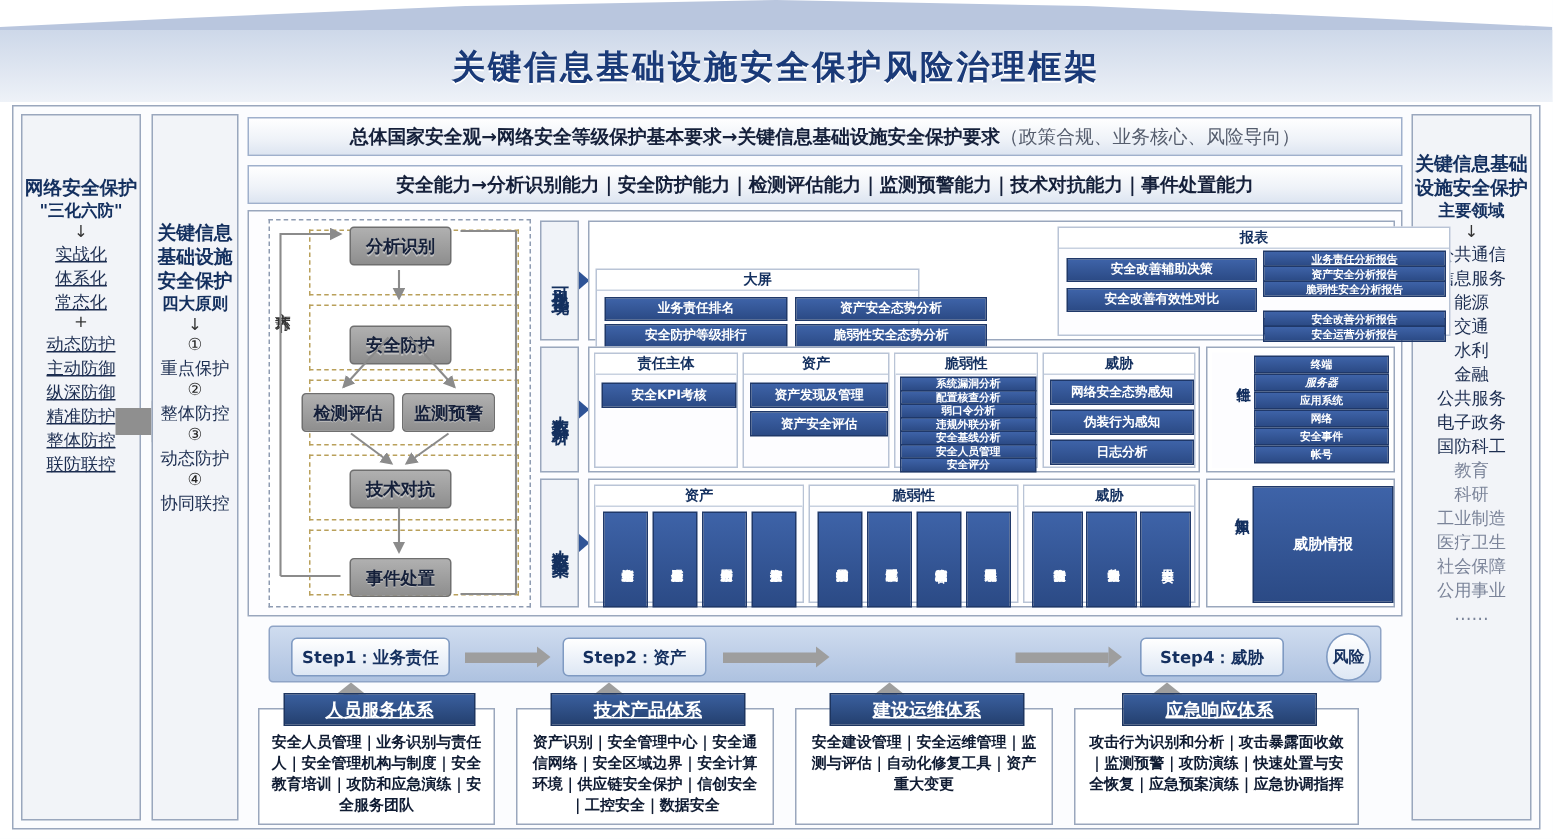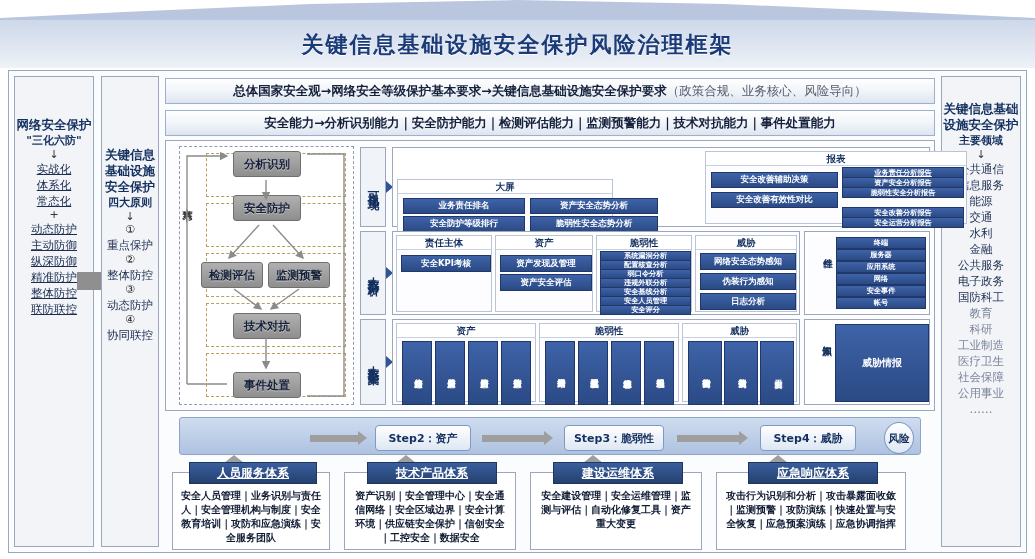--- a/index.html
+++ b/index.html
@@ -240,21 +240,21 @@
 <div class="flowbox">
   <div class="flow-lane" style="top:6px"></div>
   <div class="flow-lane" style="top:56px"></div>
   <div class="flow-lane" style="top:106px"></div>
   <div class="flow-lane" style="top:156px"></div>
   <div class="flow-lane" style="top:206px"></div>
 </div>
 <div class="vlabel">六大环节</div>
 
 <div class="fnode" style="left:233px;top:151px;width:66px;">分析识别</div>
-<div class="fnode" style="left:233px;top:195px;width:66px;">安全防护</div>
+<div class="fnode" style="left:233px;top:217px;width:66px;">安全防护</div>
 <div class="fnode" style="left:201px;top:262px;width:60px;">检测评估</div>
 <div class="fnode" style="left:268px;top:262px;width:60px;">监测预警</div>
 <div class="fnode" style="left:233px;top:313px;width:66px;">技术对抗</div>
 <div class="fnode" style="left:233px;top:372px;width:66px;">事件处置</div>
 
 <svg style="position:absolute;left:179px;top:146px;width:175px;height:259px;pointer-events:none">
   <defs>
       <marker id="ah" markerWidth="7" markerHeight="7" refX="5" refY="3" orient="auto">
         <path d="M0,0 L6,3 L0,6 z" fill="#8b8b8b"></path>
       </marker>
@@ -329,21 +329,21 @@
     <div class="bchip" style="position:absolute;left:4px;top:17px;width:94px;height:15px;">网络安全态势感知</div>
     <div class="bchip" style="position:absolute;left:4px;top:37px;width:94px;height:15px;">伪装行为感知</div>
     <div class="bchip" style="position:absolute;left:4px;top:57px;width:94px;height:15px;">日志分析</div>
   </div>
 </div>
 
 <div class="stage-body" style="left:804px;top:231px;width:126px;height:84px;">
   <div class="grp" style="left:3px;top:3px;width:118px;height:77px;border:none;">
     <div style="position:absolute;left:0;top:16px;width:26px;font-size:9.5px;font-weight:bold;color:#14305f;text-align:center;writing-mode:vertical-rl;text-orientation:upright;">组件</div>
     <div class="bchip tiny" style="position:absolute;left:28px;top:2px;width:88px;height:10px;">终端</div>
-    <div class="bchip tiny" style="position:absolute;left:28px;top:14px;width:88px;height:10px;">服务器</div>
+    <div class="bchip tiny" style="position:absolute;left:28px;top:14px;width:88px;height:10px;font-style:italic;">服务器</div>
     <div class="bchip tiny" style="position:absolute;left:28px;top:26px;width:88px;height:10px;">应用系统</div>
     <div class="bchip tiny" style="position:absolute;left:28px;top:38px;width:88px;height:10px;">网络</div>
     <div class="bchip tiny" style="position:absolute;left:28px;top:50px;width:88px;height:10px;">安全事件</div>
     <div class="bchip tiny" style="position:absolute;left:28px;top:62px;width:88px;height:10px;">帐号</div>
   </div>
 </div>
 
 <div class="stage-body" style="top:319px;width:408px;height:86px;">
   <div class="grp" style="left:3px;top:3px;width:140px;height:79px;">
     <div class="grp-hd">资产</div>
@@ -366,24 +366,24 @@
     <div class="bchip v" style="position:absolute;left:77px;top:17px;width:32px;height:58px;">安全日志</div>
   </div>
 </div>
 
 <div class="stage-body" style="left:804px;top:319px;width:126px;height:86px;">
   <div style="position:absolute;left:2px;top:18px;width:26px;font-size:9.5px;font-weight:bold;color:#14305f;text-align:center;writing-mode:vertical-rl;text-orientation:upright;">知识库</div>
   <div class="bchip" style="position:absolute;left:30px;top:4px;width:92px;height:76px;font-size:10px;">威胁情报</div>
 </div>
 
 <div class="stepbar">
+  <div class="stepnode" style="left:14px;width:104px;">Step1：业务责任</div>
   <div class="gray-arrow" style="left:130px;width:48px;"></div>
   <div class="stepnode" style="left:195px;width:94px;">Step2：资产</div>
   <div class="gray-arrow" style="left:302px;width:62px;"></div>
-  <div class="stepnode" style="left:384px;width:98px;">Step3：脆弱性</div>
   <div class="gray-arrow" style="left:497px;width:62px;"></div>
   <div class="stepnode" style="left:580px;width:94px;">Step4：威胁</div>
   <div class="stepoval">风险</div>
 </div>
 
 <div class="up-arrow" style="left:229px;top:462px;"></div>
 <div class="up-arrow" style="left:401px;top:462px;"></div>
 <div class="up-arrow" style="left:588px;top:462px;"></div>
 <div class="up-arrow" style="left:773px;top:462px;"></div>
 

